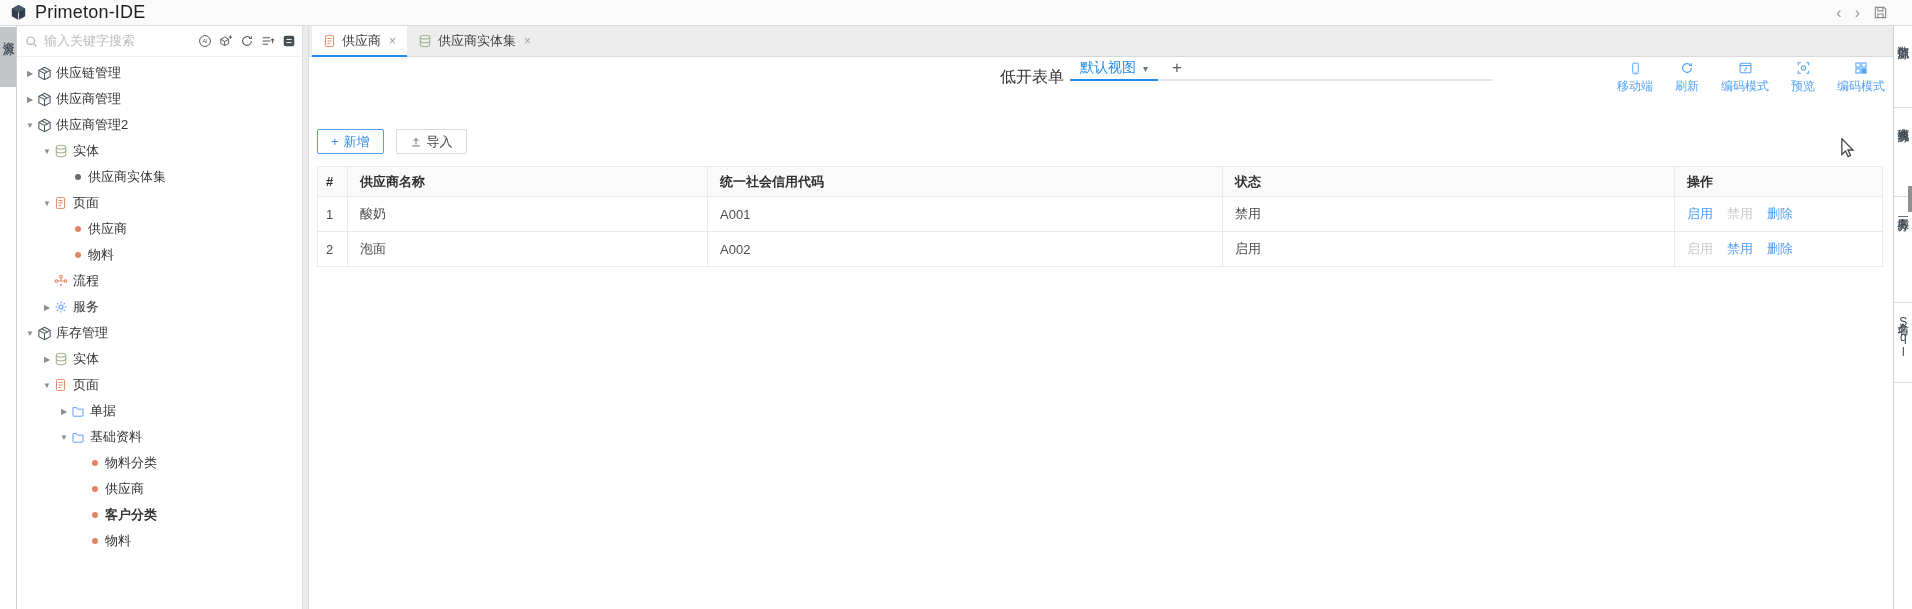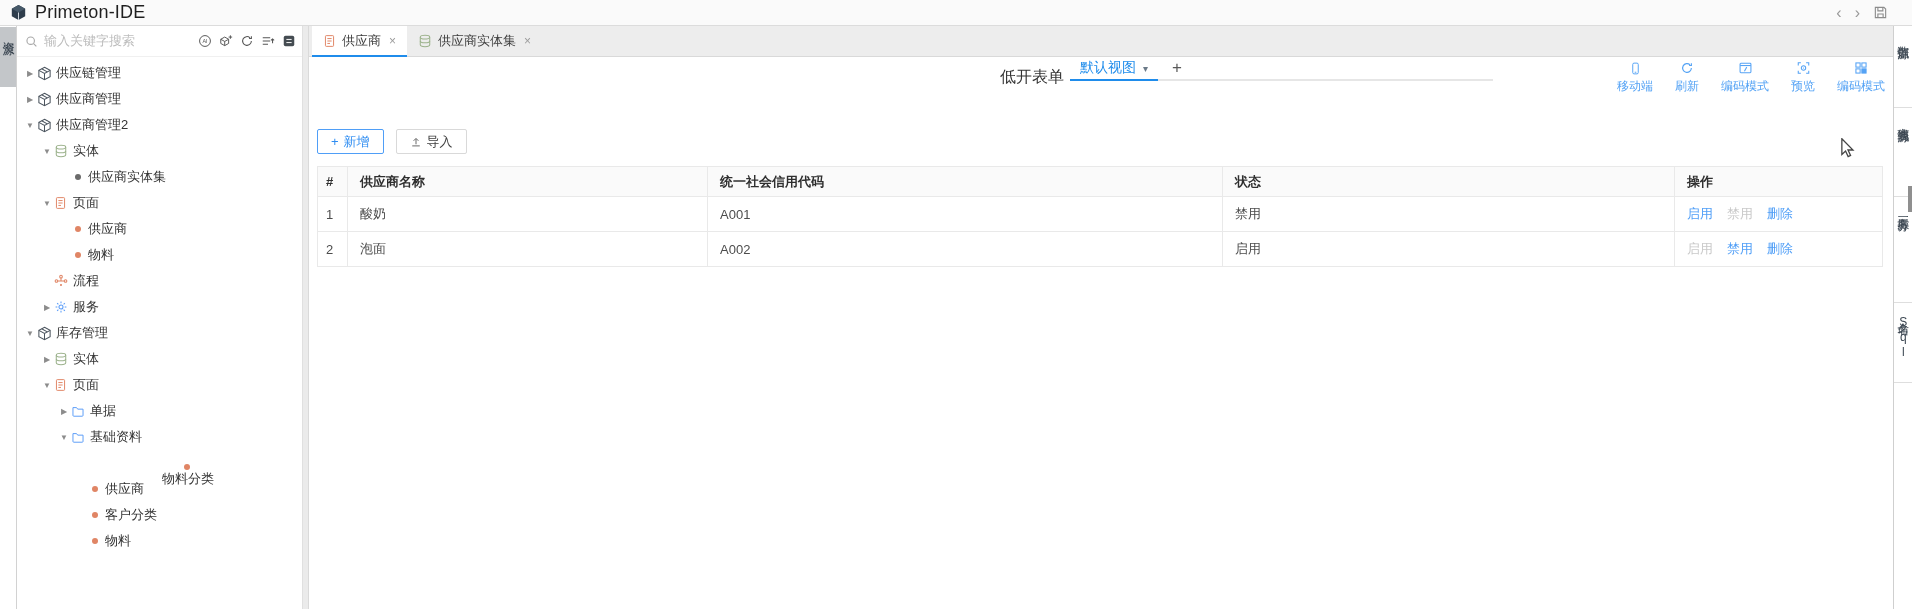--- a/index.html
+++ b/index.html
@@ -305,31 +305,31 @@
           </div>
           <div class="tree-row" style="padding-left: 40px;">
             <span class="tree-arrow">▼</span>
             <span class="tree-ic">
               <svg width="14" height="13" viewBox="0 0 16 16" fill="none" stroke="#5a9cf8" stroke-width="1.2">
                 <path d="M1.8 3.2h4.4l1.4 1.9h6.6v7.7a1 1 0 0 1-1 1H2.8a1 1 0 0 1-1-1z"></path>
               </svg>
             </span>
             <span>基础资料</span>
           </div>
-          <div class="tree-row" style="padding-left: 57px; flex-direction: column;">
+          <div class="tree-row" style="padding-left: 57px;">
             <span class="tree-arrow"></span>
             <span class="tree-bullet" style="background: rgb(224, 133, 101);"></span>
             <span>物料分类</span>
           </div>
           <div class="tree-row" style="padding-left: 57px;">
             <span class="tree-arrow"></span>
             <span class="tree-bullet" style="background: rgb(224, 133, 101);"></span>
             <span>供应商</span>
           </div>
-          <div class="tree-row" style="padding-left: 57px;">
+          <div class="tree-row" style="padding-left: 57px; font-weight: bold;">
             <span class="tree-arrow"></span>
             <span class="tree-bullet" style="background: rgb(224, 133, 101);"></span>
             <span>客户分类</span>
           </div>
           <div class="tree-row" style="padding-left: 57px;">
             <span class="tree-arrow"></span>
             <span class="tree-bullet" style="background: rgb(224, 133, 101);"></span>
             <span>物料</span>
           </div>
         </div>

